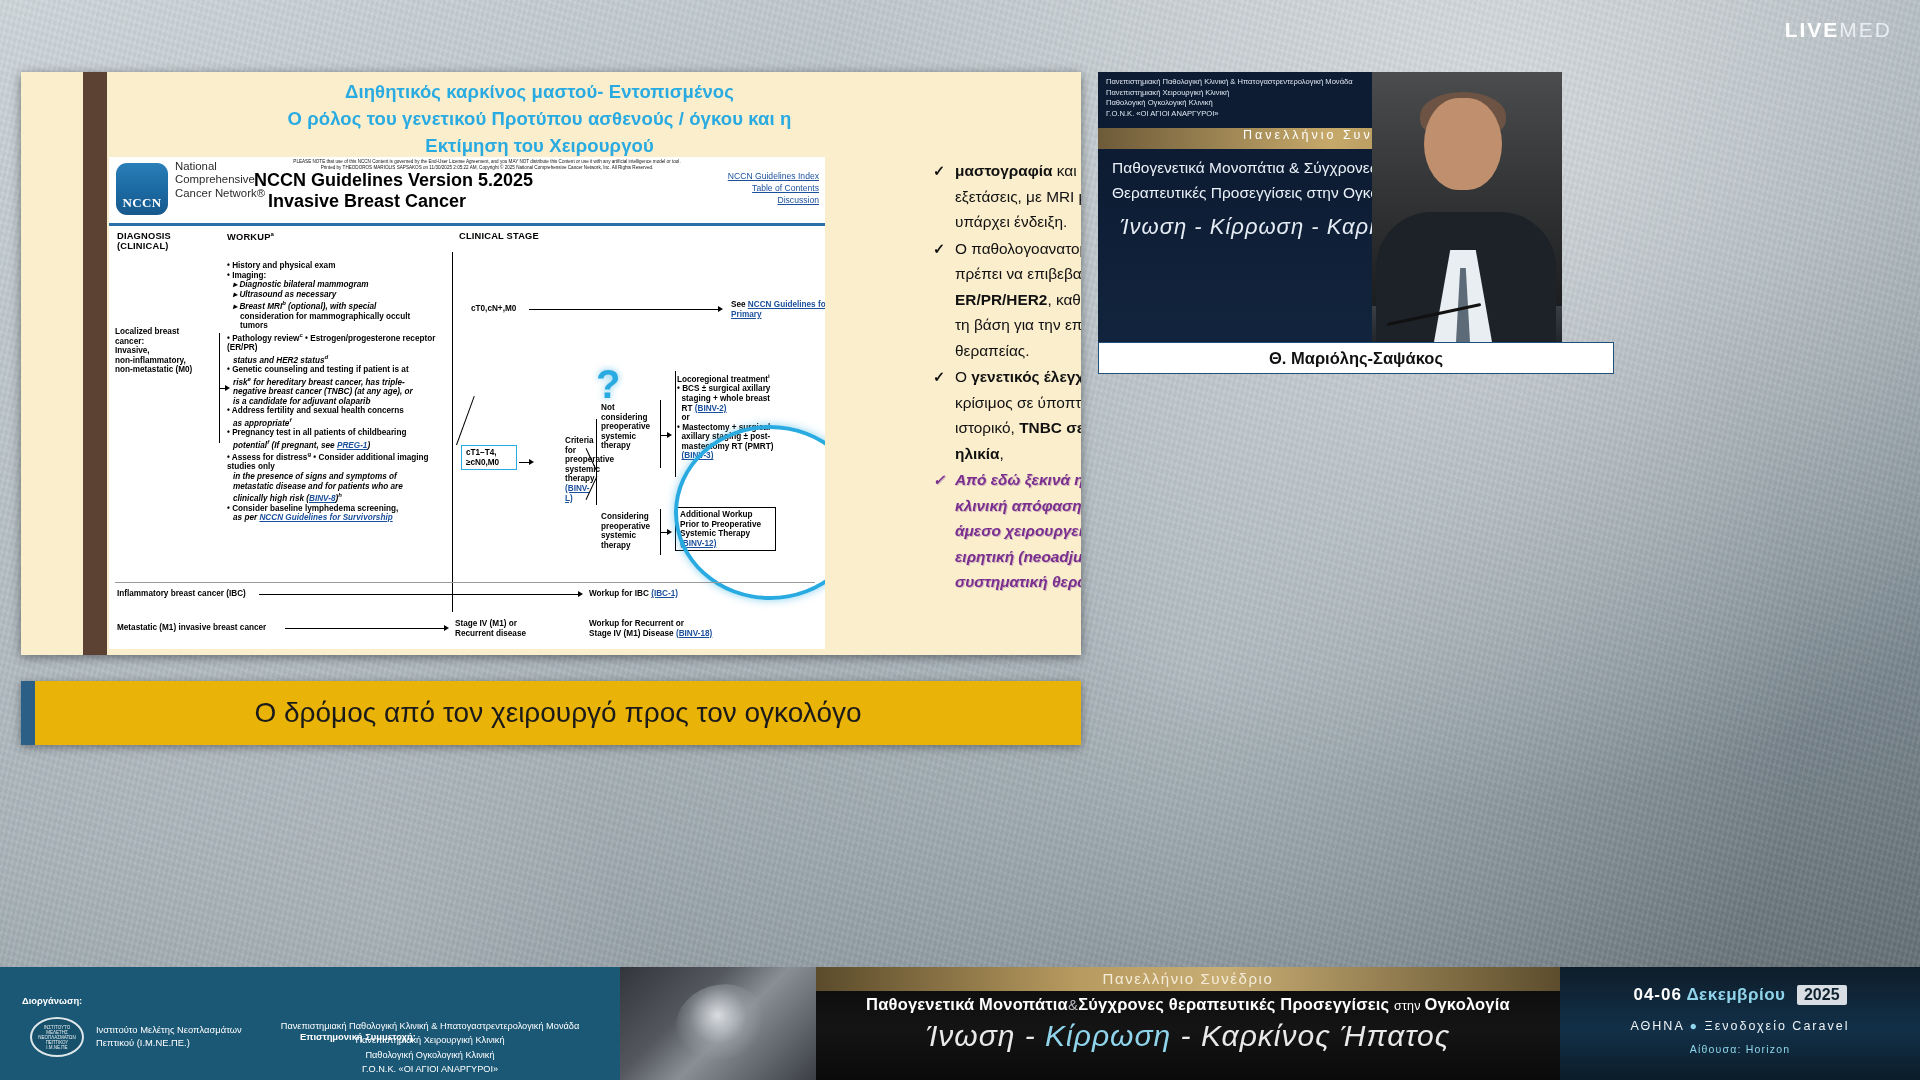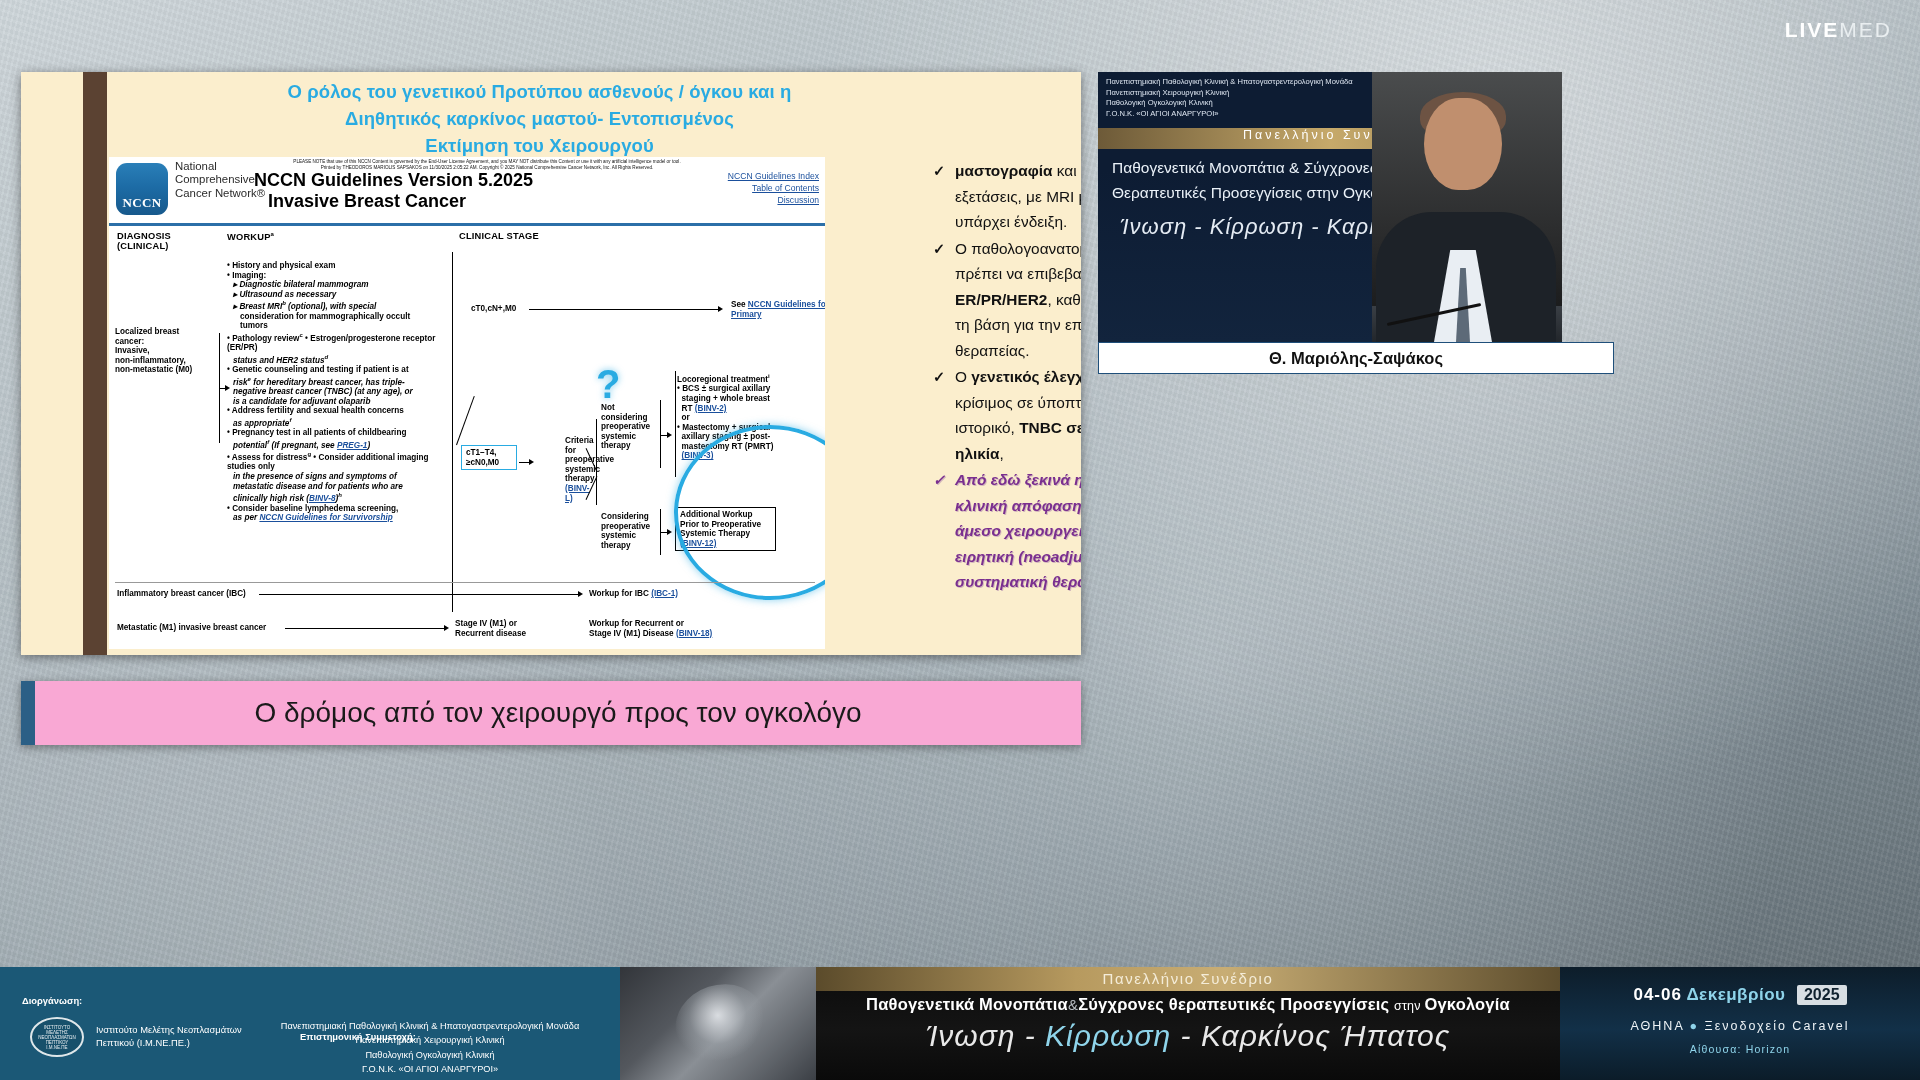--- a/index.html
+++ b/index.html
@@ -135,21 +135,21 @@
   .purple{
     color:#7a2f8f; font-style:italic; font-weight:bold;
     text-shadow:1px 1px 0 rgba(120,60,150,.30);
   }
   .purple .tick{ color:#7a2f8f; }
   .purple .reg{ font-weight:bold; }
 
   
   .caption{
     position:absolute; left:21px; top:681px; width:1060px; height:64px;
-    background:#f9a8d4; border-left:14px solid #2b5f86;
+    background:#eab308; border-left:14px solid #2b5f86;
     display:flex; align-items:center; justify-content:center;
     box-shadow:0 2px 9px rgba(0,0,0,.4);
   }
   .caption span{ font-size:28px; color:#1a1a1a; }
 
   
   .video{
     position:absolute; left:1098px; top:72px; width:464px; height:270px;
     background:#101010; overflow:hidden;
   }
@@ -296,22 +296,22 @@
 
   <div class="livemed">
     <span>LIVE</span><span class="med">MED</span>
   </div>
 
   <div class="slide">
     <div class="slide-left-strip"></div>
     <div class="slide-brown-bar"></div>
 
     <div class="slide-title">
+      <div>Διηθητικός καρκίνος μαστού- Εντοπισμένος</div>
       <div>Ο ρόλος του γενετικού Προτύπου ασθενούς / όγκου και η</div>
-      <div>Διηθητικός καρκίνος μαστού- Εντοπισμένος</div>
       <div>Εκτίμηση του Χειρουργού</div>
     </div>
 
     <div class="nccn">
       <div class="nccn-head">
         <div class="nccn-logo">NCCN</div>
         <div class="nccn-name">National Comprehensive Cancer Network®</div>
         <div class="nccn-notice">
           <div>PLEASE NOTE that use of this NCCN Content is governed by the End-User License Agreement, and you MAY NOT distribute this Content or use it with any artificial intelligence model or tool.</div>
           <div>Printed by THEODOROS MARIOLIS SAPSAKOS on 11/30/2025 2:05:22 AM. Copyright © 2025 National Comprehensive Cancer Network, Inc. All Rights Reserved.</div>

